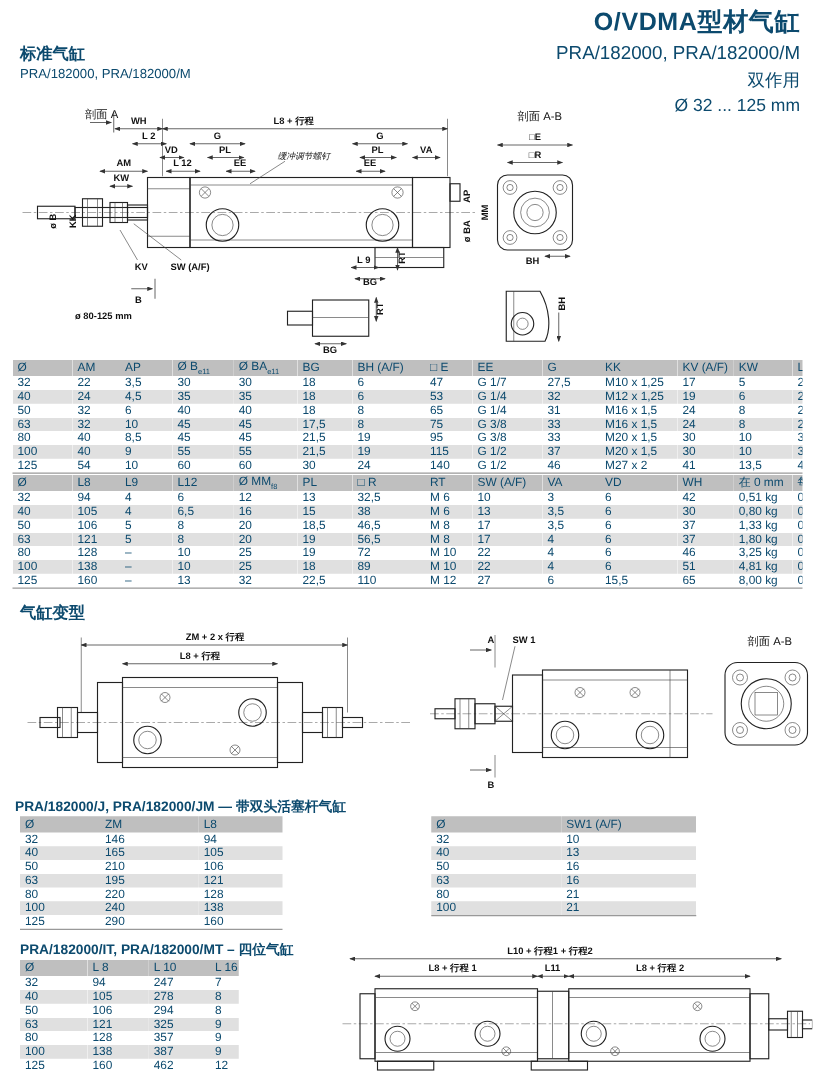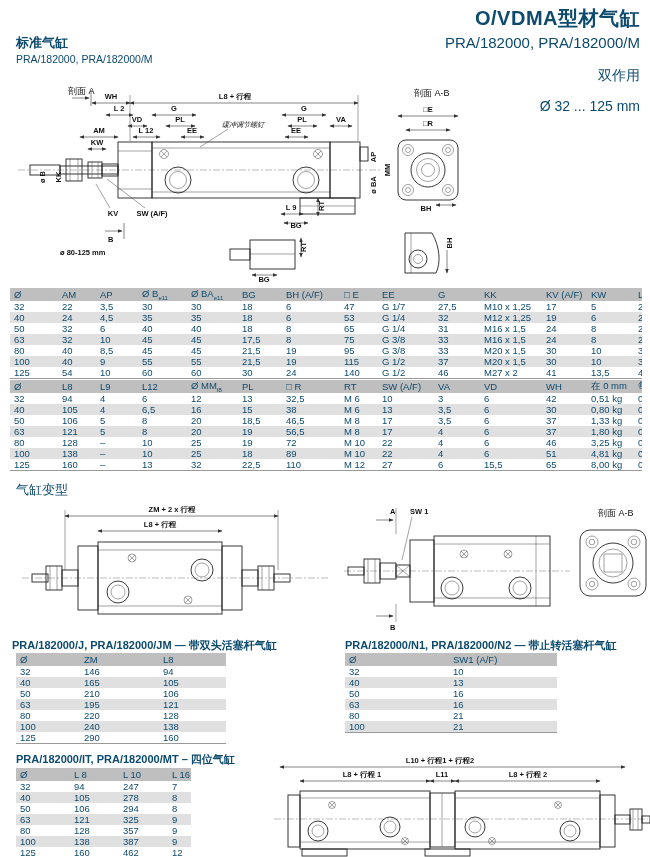--- a/index.html
+++ b/index.html
@@ -3,24 +3,24 @@
 <meta charset="utf-8">
 <style>
   html,body{margin:0;padding:0;background:#fff;}
   .page{position:relative;width:650px;height:857px;background:#fff;overflow:hidden;
         font-family:"Liberation Sans",sans-serif;color:#0c4a6e;}
   .abs{position:absolute;}
   
   .hdr-right{position:absolute;top:6px;right:10px;text-align:right;line-height:1.25;}
   .hdr-title{font-size:20px;font-weight:700;letter-spacing:.5px;}
   .hdr-sub{font-size:15px;margin-top:3px;}
-  .hdr-mode,.hdr-bore{font-size:14px;margin-top:14px;text-align:right;}
+  .hdr-mode,.hdr-bore{font-size:14px;margin-top:3px;text-align:right;}
   .left-title{position:absolute;top:34px;left:16px;font-size:13px;font-weight:700;}
   .left-sub{position:absolute;top:53px;left:16px;font-size:10.5px;}
-  .sect-head{position:absolute;left:16px;font-size:13px;font-weight:400;}
+  .sect-head{position:absolute;left:16px;font-size:13px;font-weight:700;}
   .tbl-title{position:absolute;font-size:11px;font-weight:700;white-space:nowrap;}
   
   table{border-collapse:collapse;table-layout:fixed;font-size:9.5px;width:100%;}
   td{padding:0 0 0 4px;height:11px;white-space:nowrap;overflow:hidden;vertical-align:middle;}
   thead td{background:#bfbfbf;height:13px;}
   tbody tr:nth-child(even) td{background:#e0e0e0;}
   sub{font-size:6px;}
   .twrap{position:absolute;border-bottom:1px solid #999;}
   .t-main td:nth-child(1){width:44px}.t-main td:nth-child(2){width:34px}
   .t-main td:nth-child(3){width:38px}.t-main td:nth-child(4){width:45px}
@@ -630,21 +630,20 @@
           </tr>
           <tr>
             <td>125</td>
             <td>290</td>
             <td>160</td>
           </tr>
         </tbody>
       </table>
   </div>
 
-  <div class="tbl-title" style="left:345px;top:638px">PRA/182000/N1, PRA/182000/N2 — 带止转活塞杆气缸</div>
   <div class="twrap" style="left:345px;top:653px;width:212px;">
     <table class="t-n">
         <thead>
           <tr>
             <td>Ø</td>
             <td>SW1 (A/F)</td>
           </tr>
         </thead>
         <tbody>
           <tr>

